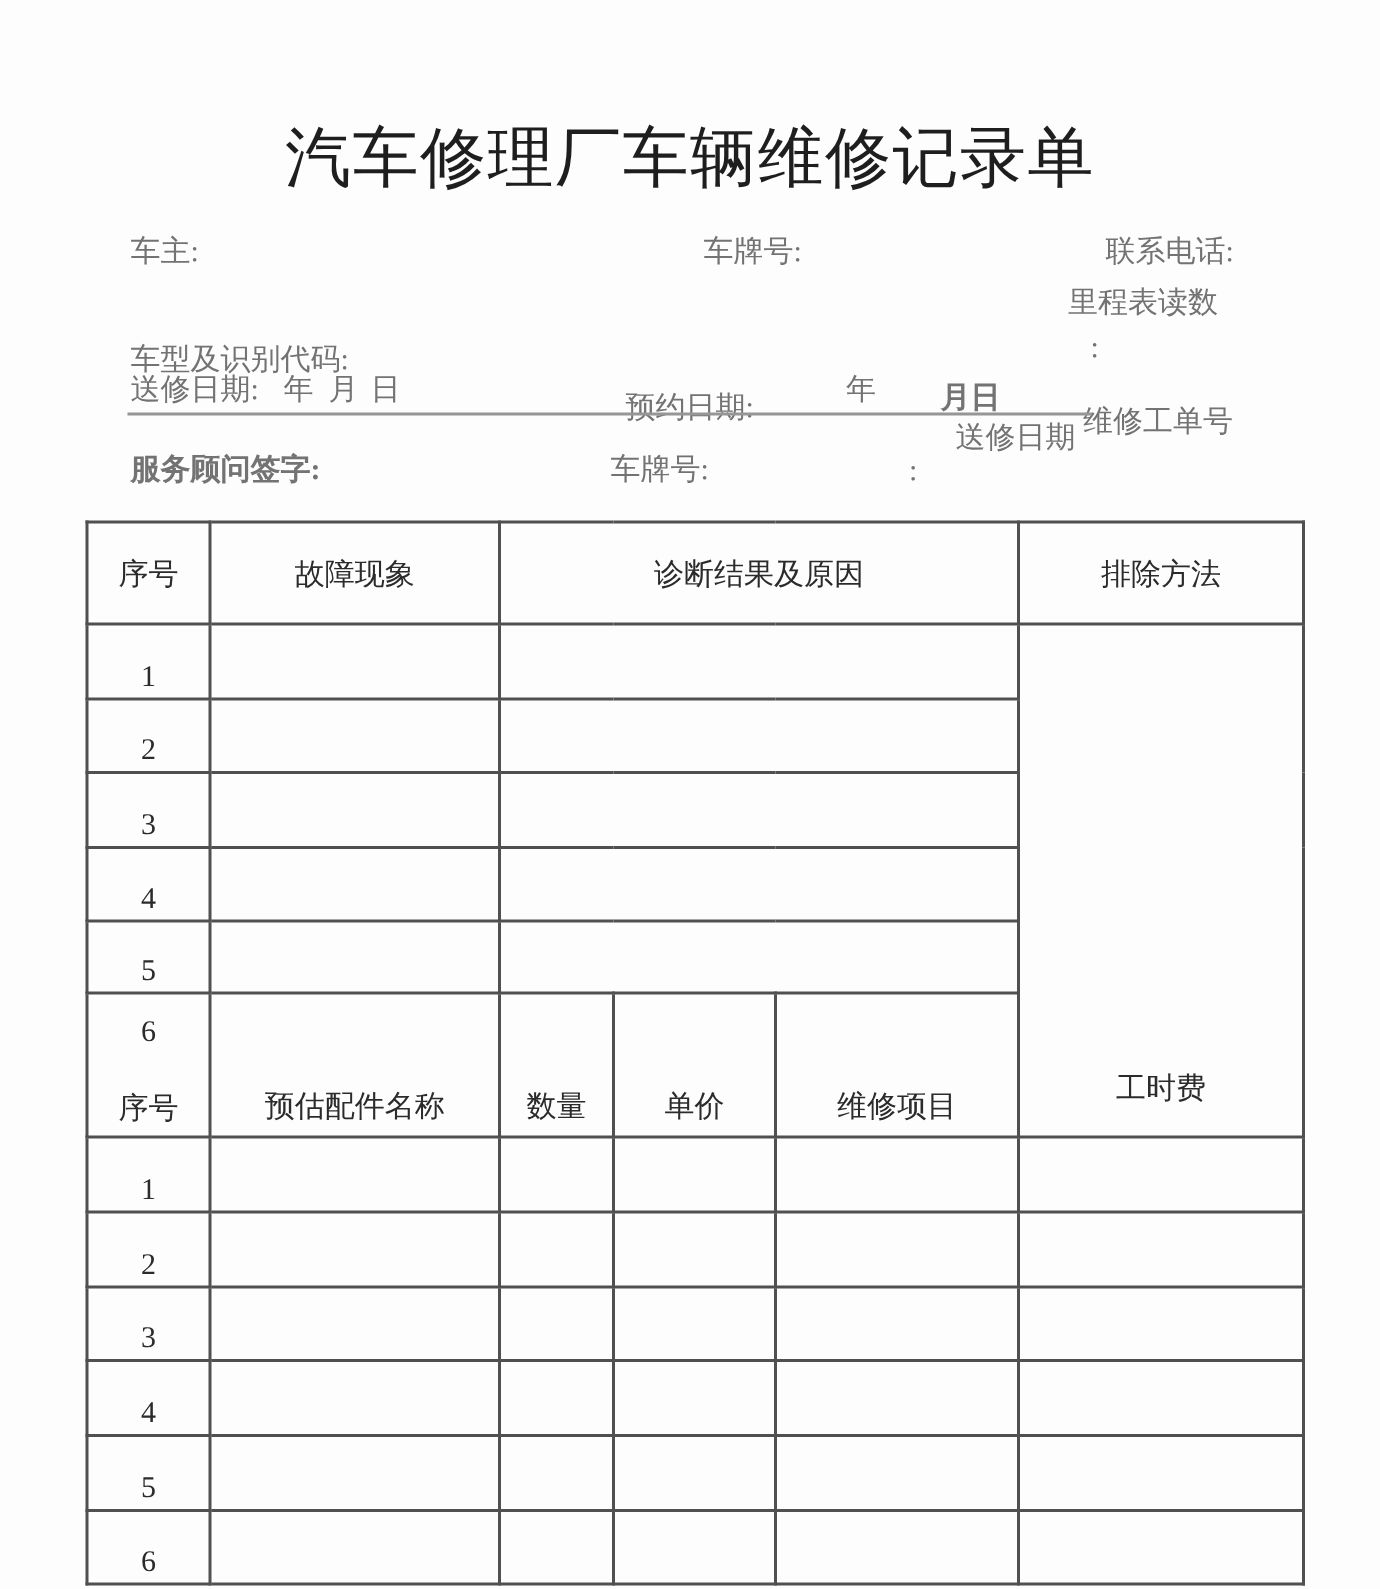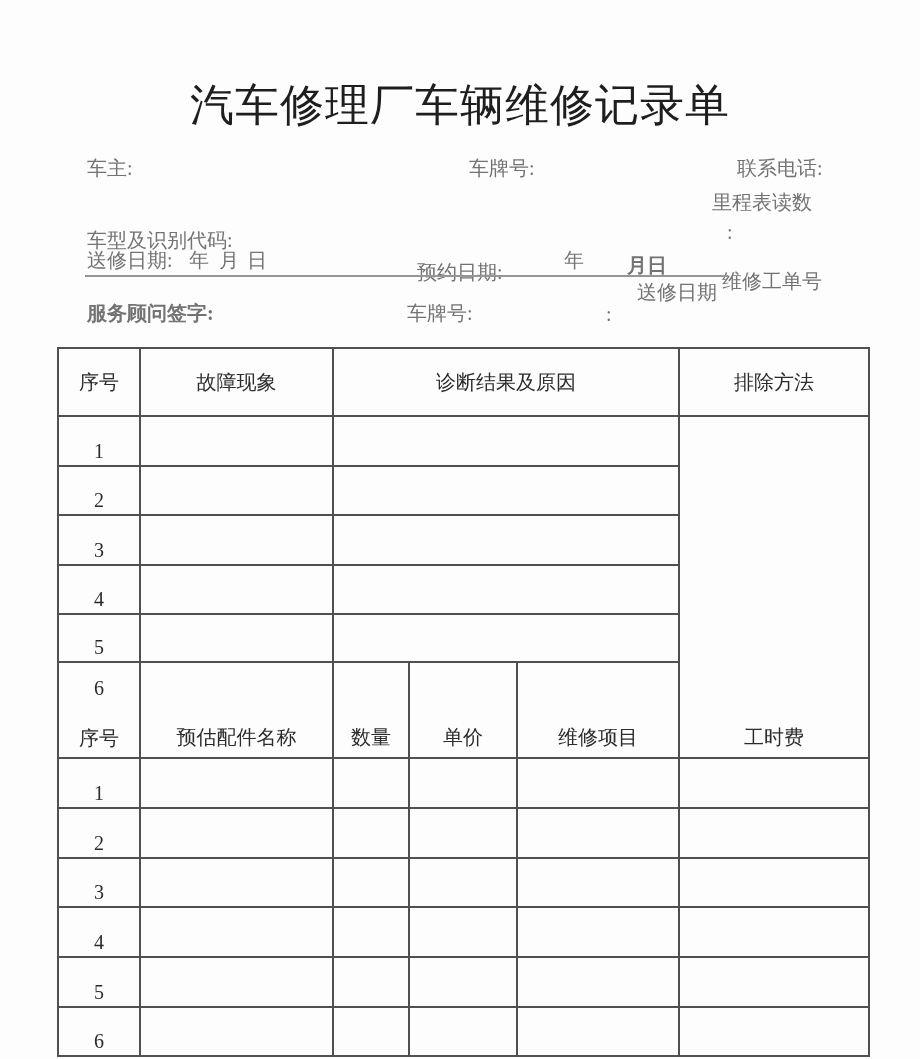--- a/index.html
+++ b/index.html
@@ -33,21 +33,21 @@
     font-size:20px;color:#2b2b2b;
   }
   .grid td{
     border:2px solid #505050;
     padding:0;text-align:center;vertical-align:middle;
     overflow:hidden;
   }
   .grid tr.th td{height:66px;}
   .grid td.num{vertical-align:bottom;padding-bottom:2px;}
   .grid td.h2{vertical-align:bottom;padding-bottom:6px;}
-  .grid td.tallf{vertical-align:bottom;padding-bottom:6px;}
+  .grid td.tallf{vertical-align:bottom;padding-bottom:18px;}
   .r6in{
     display:flex;flex-direction:column;justify-content:space-between;
     align-items:center;height:94px;box-sizing:border-box;
     padding:14px 0 5px 0;
   }
 </style>
 </head>
 <body>
 
 <div class="page">

